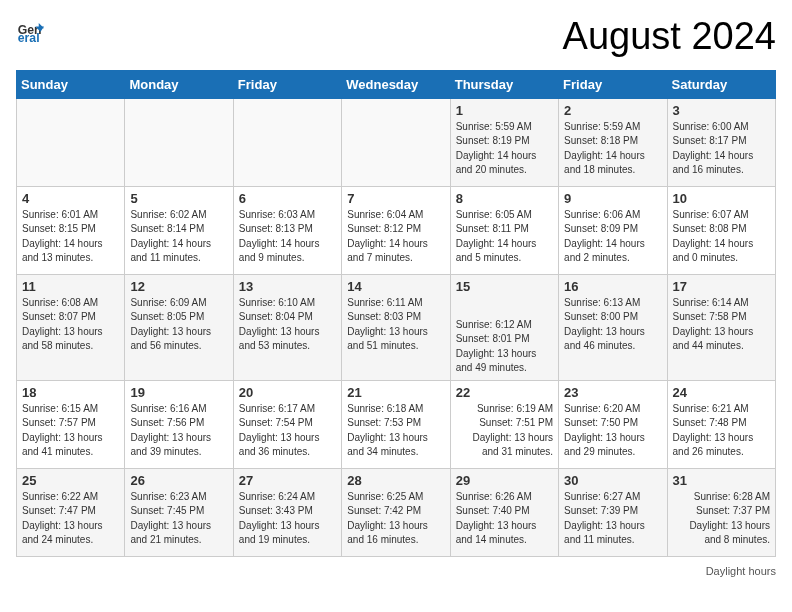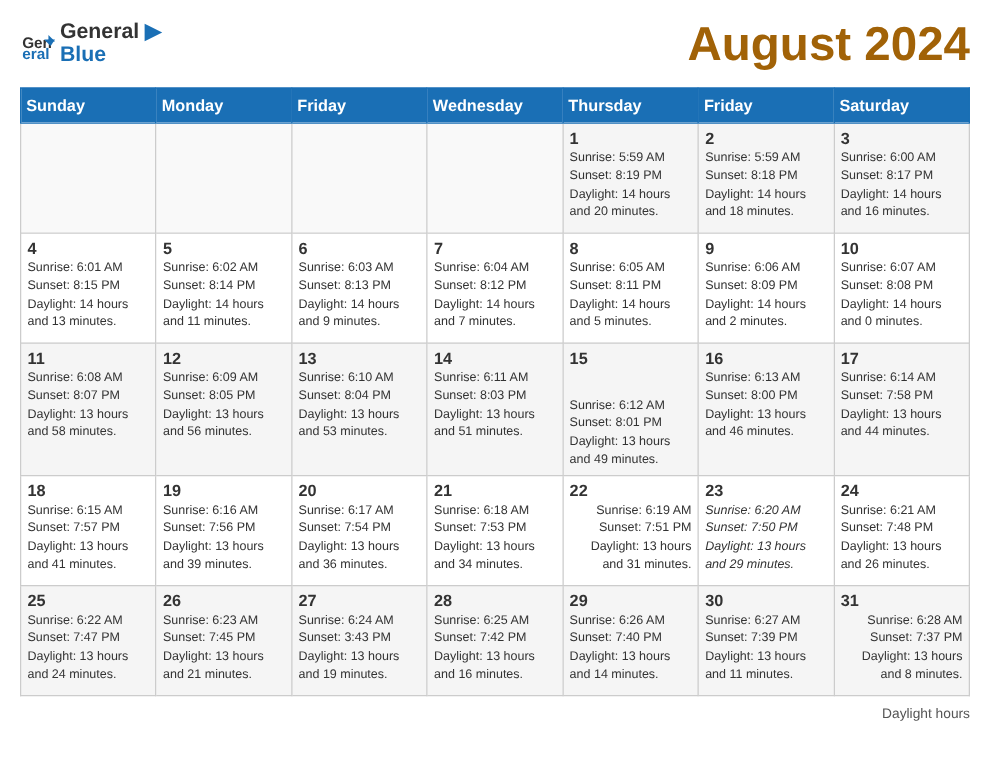--- a/index.html
+++ b/index.html
@@ -23,22 +23,22 @@
     }
     .logo-icon {
       width: 28px;
       height: 28px;
     }
     .title-block {
       text-align: right;
     }
     .calendar-title {
       font-size: 38px;
-      font-weight: bold;
-      color: #a16207;
+      font-weight: normal;
+      color: #000000;
       line-height: 1.1;
     }
     .calendar-subtitle {
       font-size: 16px;
       color: #555;
     }
     table {
       width: 100%;
       border-collapse: collapse;
       table-layout: fixed;
@@ -92,24 +92,20 @@
 <body>
 
 <div class="header">
   <div class="logo">
     <svg class="logo-icon" viewBox="0 0 32 32">
       <text x="2" y="20" font-size="14" font-weight="bold" fill="#333">Gen</text>
       <text x="2" y="30" font-size="14" font-weight="bold" fill="#1a6fb5">eral</text>
       <polygon points="26,8 32,14 26,14" fill="#1a6fb5"></polygon>
       <polygon points="22,12 32,12 28,18" fill="#1a6fb5"></polygon>
     </svg>
-    <div>
-      <div style="font-size:17px;font-weight:bold;color:#333;line-height:1.1">General<span style="color:#1a6fb5"> ▶</span></div>
-      <div style="font-size:17px;font-weight:bold;color:#1a6fb5;line-height:1.1">Blue</div>
-    </div>
   </div>
   <div class="title-block">
     <div class="calendar-title">August 2024</div>
   </div>
 </div>
 
 <table>
   <thead>
     <tr>
     <th>Sunday</th>
@@ -282,21 +278,21 @@
         </td>
         <td>
           <div class="day-number">22</div>
           <div class="day-info" style="white-space: pre-line; text-align: right;">Sunrise: 6:19 AM
 Sunset: 7:51 PM
 Daylight: 13 hours
 and 31 minutes.</div>
         </td>
         <td>
           <div class="day-number">23</div>
-          <div class="day-info" style="white-space: pre-line; font-style: italic;">Sunrise: 6:20 AM
+          <div class="day-info" style="white-space: pre-line;">Sunrise: 6:20 AM
 Sunset: 7:50 PM
 Daylight: 13 hours
 and 29 minutes.</div>
         </td>
         <td>
           <div class="day-number">24</div>
           <div class="day-info" style="white-space: pre-line;">Sunrise: 6:21 AM
 Sunset: 7:48 PM
 Daylight: 13 hours
 and 26 minutes.</div>

